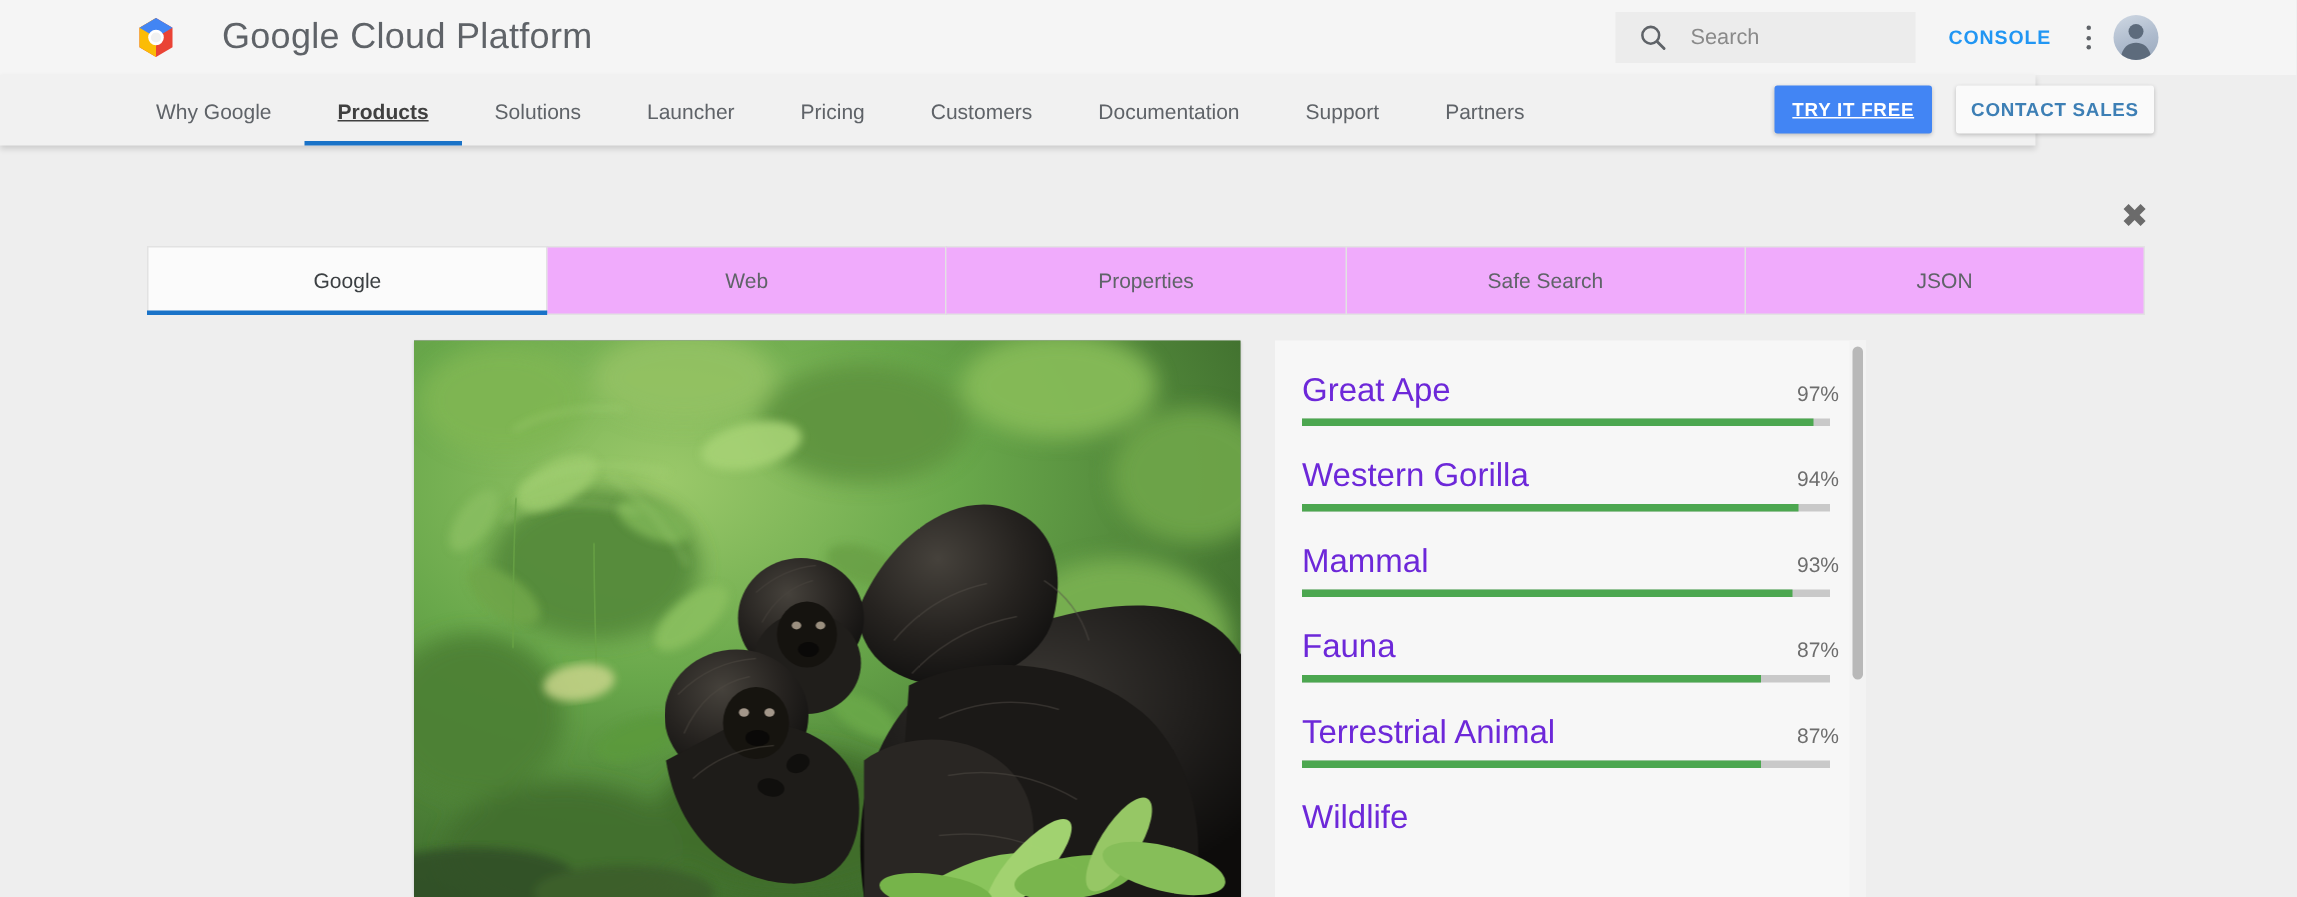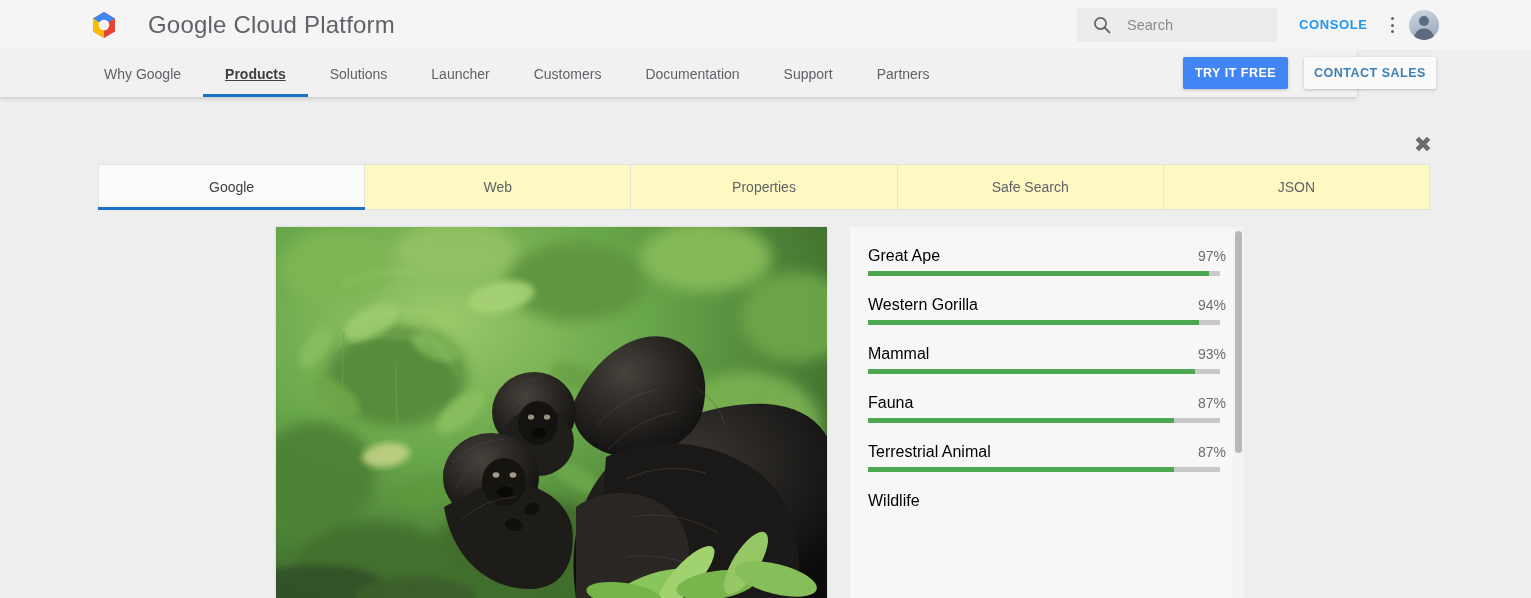--- a/index.html
+++ b/index.html
@@ -73,21 +73,21 @@
     white-space:nowrap;
   }
   .nav-item.active{ color:#404040; font-weight:700;text-decoration:underline; }
   .nav-item.active:after{
     content:""; position:absolute; left:0; right:0; bottom:0; height:3px; background:#1a73c8;
   }
   .btn-try{
     position:absolute; left:1183px; top:57px; width:105px; height:32px;
     background:#4285f4; color:#fff; font-size:12.5px; font-weight:700;
     letter-spacing:.5px; display:flex; align-items:center; justify-content:center;
-    cursor:pointer; border-radius:2px; box-shadow:0 1px 3px rgba(0,0,0,.22);
+    cursor:pointer; border-radius:2px; box-shadow:0 1px 3px rgba(0,0,0,.22);text-decoration:underline;
   }
   .btn-contact{
     position:absolute; left:1304px; top:57px; width:132px; height:32px;
     background:#fafafa; color:#3d7fb5; font-size:12.5px; font-weight:700;
     letter-spacing:.5px; display:flex; align-items:center; justify-content:center;
     cursor:pointer; border-radius:2px; box-shadow:0 1px 3px rgba(0,0,0,.22);
   }
 
   
   .close-btn{
@@ -95,21 +95,21 @@
     display:flex; align-items:center; justify-content:center;
     color:#6b6b6b; font-size:22px; line-height:1; cursor:pointer;
     font-family:"DejaVu Sans", sans-serif;
   }
 
   .tabs{
     position:absolute; left:98px; top:164px; width:1332px; height:46px;
     display:flex;
   }
   .tab{
-    flex:1 1 0; background:#fef9c3; border:1px solid #e2e2e2; border-left:none;
+    flex:1 1 0; background:#f0abfc; border:1px solid #e2e2e2; border-left:none;
     display:flex; align-items:center; justify-content:center;
     font-size:14px; color:#5f6368; cursor:pointer; position:relative;
   }
   .tab:first-child{ border-left:1px solid #e2e2e2; }
   .tab.active{ background:#fbfbfb; color:#3c4043; }
   .tab.active:after{
     content:""; position:absolute; left:-1px; right:-1px; bottom:-1px; height:3px;
     background:#1a73c8;
   }
 
@@ -125,21 +125,21 @@
   .results{
     position:absolute; left:850px; top:227px; width:394px; height:371px;
     background:#f7f7f7; overflow:hidden;
   }
   .res-inner{ padding:0 18px; }
   .res-row{ padding-top:20px; }
   .res-top{
     display:flex; align-items:baseline; justify-content:space-between;
     padding-bottom:6px;
   }
-  .res-label{ font-size:16px; color:#000000; cursor:pointer; white-space:nowrap; }
+  .res-label{ font-size:22px; color:#6d28d9; cursor:pointer; white-space:nowrap; }
   .res-pct{ font-size:14px; color:#6d6d6d; }
   .bar-track{ height:5px; background:#c9c9c9; width:352px; }
   .bar-fill{ height:5px; background:#4ca750; }
   .scrollbar{
     position:absolute; right:0px; top:0; width:11px; height:371px;
     background:#f3f3f3;
   }
   .scrollthumb{
     position:absolute; right:2px; top:4px; width:7px; height:222px;
     background:#b8b8b8; border-radius:4px;
@@ -188,20 +188,21 @@
     </svg>
   </div>
 </div>
 
 <div class="gnav">
   <div class="nav-items">
     <div class="nav-item">Why Google</div>
     <div class="nav-item active">Products</div>
     <div class="nav-item">Solutions</div>
     <div class="nav-item">Launcher</div>
+    <div class="nav-item">Pricing</div>
     <div class="nav-item">Customers</div>
     <div class="nav-item">Documentation</div>
     <div class="nav-item">Support</div>
     <div class="nav-item">Partners</div>
   </div>
 </div>
 <div class="btn-try">TRY IT FREE</div>
 <div class="btn-contact">CONTACT SALES</div>
 
 <div class="close-btn">✖</div>

